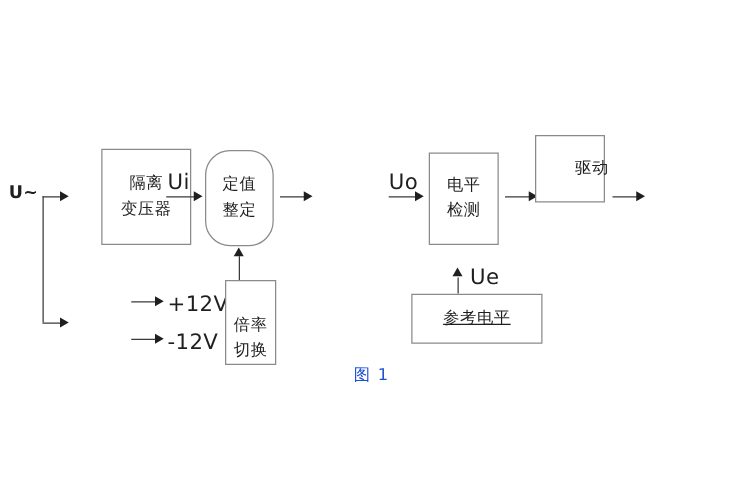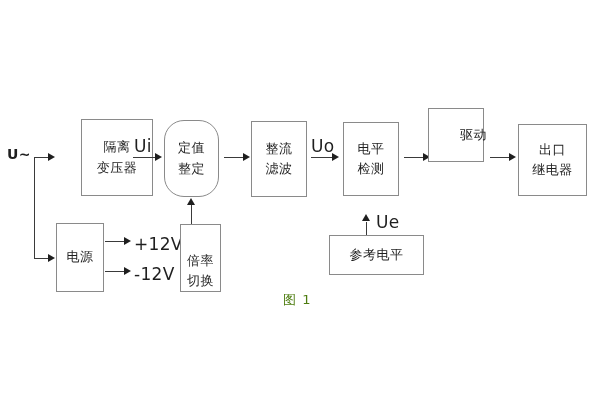--- a/index.html
+++ b/index.html
@@ -79,21 +79,21 @@
     white-space: nowrap;
     letter-spacing: 0.3px;
   }
   .label.big {
     font-size: 14px;
     font-weight: bold;
   }
   .caption {
     position: absolute;
     font-size: 13px;
-    color: #4d7c0f;
+    color: #1d4ed8;
     white-space: nowrap;
     letter-spacing: 1px;
   }
 </style>
 </head>
 <body>
 
 <div id="diagram">
 
   <div class="label big" style="left:7px; top:146px;">U~</div>
@@ -102,23 +102,20 @@
   <div class="hline" style="left:34px; top:157px; width:17px;"></div>
   <div class="arrow-r" style="left:48px; top:153px;"></div>
   <div class="hline" style="left:34px; top:258px; width:17px;"></div>
   <div class="arrow-r" style="left:48px; top:254px;"></div>
 
   <div class="block" style="left:56px; top:119px; width:72px; height:77px;margin-left:25px;">
     <span class="ln">隔离</span>
     <span class="ln">变压器</span>
   </div>
 
-  <div class="block" style="left:56px; top:223px; width:48px; height:69px;">
-    <span class="ln">电源</span>
-  </div>
 
   <div class="hline" style="left:105px; top:241px; width:22px;"></div>
   <div class="arrow-r" style="left:124px; top:237px;"></div>
   <div class="label" style="left:134px; top:234px;">+12V</div>
 
   <div class="hline" style="left:105px; top:271px; width:22px;"></div>
   <div class="arrow-r" style="left:124px; top:267px;"></div>
   <div class="label" style="left:134px; top:264px;">-12V</div>
 
   <div class="label" style="left:134px; top:136px;">Ui</div>
@@ -134,52 +131,44 @@
     <span class="ln">倍率</span>
     <span class="ln">切换</span>
   </div>
 
   <div class="vline" style="left:191px; top:205px; height:19px;"></div>
   <div class="arrow-u" style="left:187px; top:198px;"></div>
 
   <div class="hline" style="left:224px; top:157px; width:22px;"></div>
   <div class="arrow-r" style="left:243px; top:153px;"></div>
 
-  <div class="block" style="left:251px; top:121px; width:56px; height:76px;">
-    <span class="ln">整流</span>
-    <span class="ln">滤波</span>
-  </div>
 
   <div class="label" style="left:311px; top:136px;">Uo</div>
   <div class="hline" style="left:311px; top:157px; width:23px;"></div>
   <div class="arrow-r" style="left:332px; top:153px;"></div>
 
   <div class="block" style="left:343px; top:122px; width:56px; height:74px;">
     <span class="ln">电平</span>
     <span class="ln">检测</span>
   </div>
 
   <div class="vline" style="left:366px; top:222px; height:13px;"></div>
   <div class="arrow-u" style="left:362px; top:214px;"></div>
   <div class="label" style="left:376px; top:212px;">Ue</div>
 
-  <div class="block" style="left:329px; top:235px; width:95px; height:40px;">
+  <div class="block" style="left:329px; top:235px; width:105px; height:40px;text-decoration:underline;">
     <span class="ln">参考电平</span>
   </div>
 
   <div class="hline" style="left:404px; top:157px; width:22px;"></div>
   <div class="arrow-r" style="left:423px; top:153px;"></div>
 
   <div class="block" style="left:428px; top:108px; width:56px; height:54px;padding-left:35px;">
     <span class="ln">驱动</span>
   </div>
 
   <div class="hline" style="left:490px; top:157px; width:22px;"></div>
   <div class="arrow-r" style="left:509px; top:153px;"></div>
 
-  <div class="block" style="left:518px; top:124px; width:69px; height:72px;">
-    <span class="ln">出口</span>
-    <span class="ln">继电器</span>
-  </div>
 
   <div class="caption" style="left:283px; top:291px;">图 1</div>
 
 </div>
 
 </body></html>

